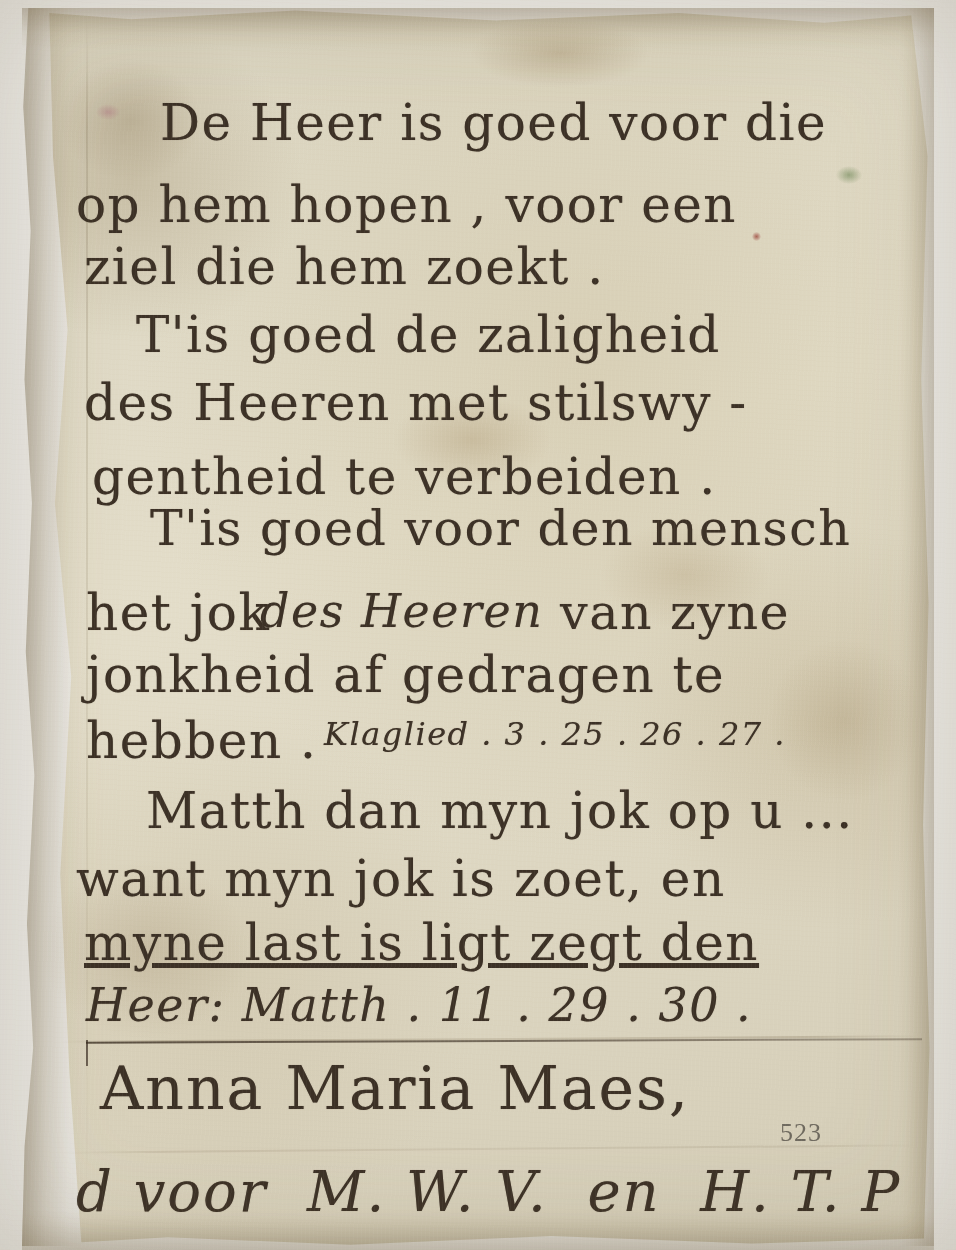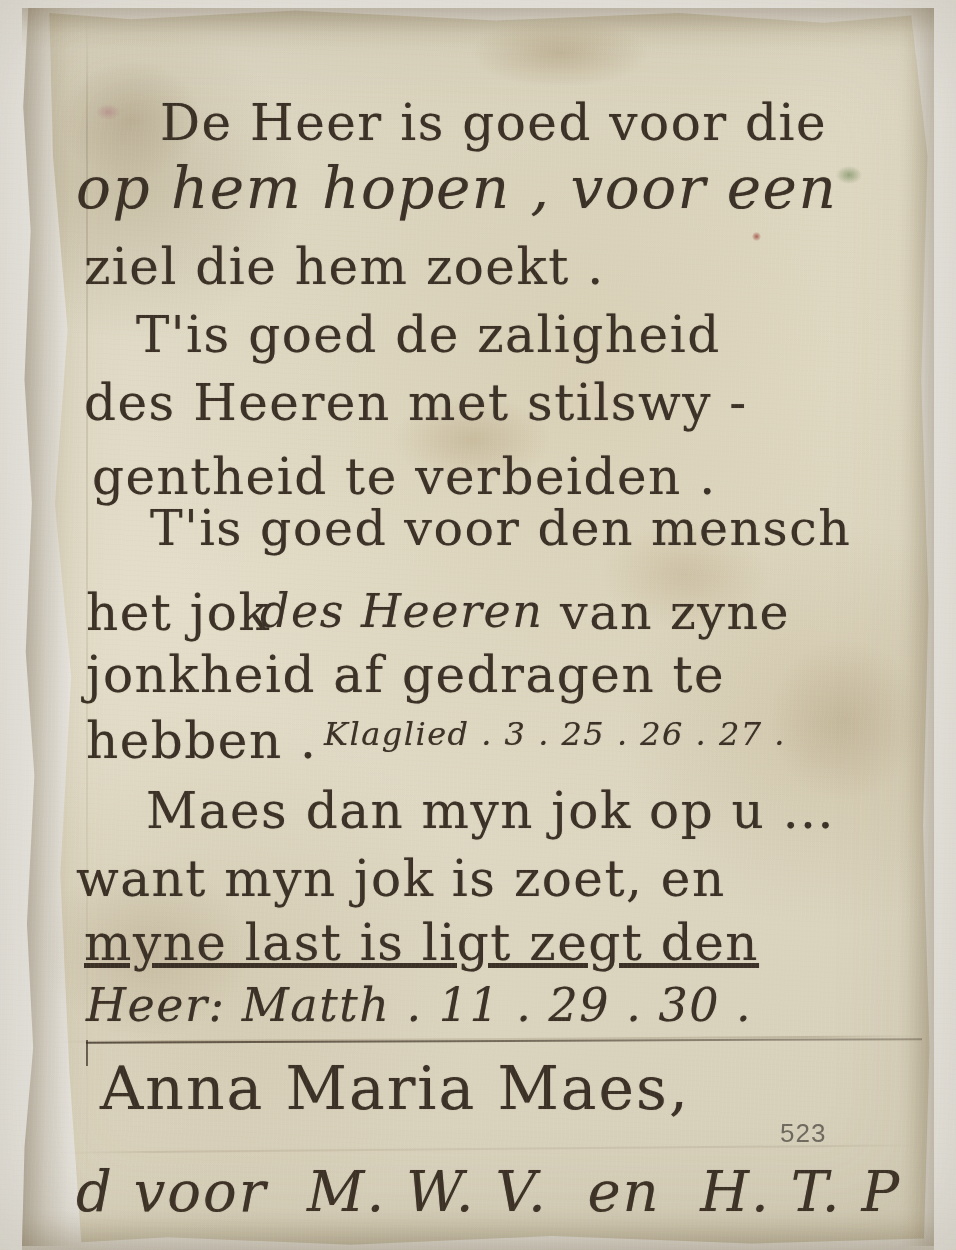--- a/index.html
+++ b/index.html
@@ -146,21 +146,21 @@
   .line.sig {
     font-size: 56px;
     letter-spacing: 2px;
   }
   .catalog-num {
     position: absolute;
     left: 780px;
     top: 1118px;
     font-size: 26px;
     color: #6f6a5f;
-    font-family: Liberation Sans, sans-serif;
+    font-family: Liberation Serif, serif;
     letter-spacing: 1px;
   }
 
   
   .fiber {
     position: absolute;
     inset: 0;
     pointer-events: none;
     opacity: .30;
     background-image:
@@ -199,33 +199,33 @@
 
   <div class="crease-v"></div>
   <div class="crease c1"></div>
   <div class="crease c2"></div>
 
   <div class="rule-ink"></div>
   <div class="rule-ink-tick"></div>
 
   <div class="body-text" id="body-text">
       <div class="line" style="left: 160px; top: 98px; font-size: 50px;">De Heer is goed voor die</div>
-      <div class="line" style="left: 76px; top: 159px; font-size: 58px; font-style: italic;">op hem hopen , voor een</div>
+      <div class="line" style="left: 76px; top: 180px; font-size: 50px;">op hem hopen , voor een</div>
       <div class="line" style="left: 84px; top: 242px; font-size: 50px;">ziel die hem zoekt .</div>
       <div class="line" style="left: 136px; top: 310px; font-size: 50px;">T'is goed de zaligheid</div>
       <div class="line" style="left: 84px; top: 378px; font-size: 50px;">des Heeren met stilswy -</div>
       <div class="line" style="left: 92px; top: 452px; font-size: 50px;">gentheid te verbeiden .</div>
       <div class="line" style="left: 150px; top: 504px; font-size: 49px;">T'is goed voor den mensch</div>
       <div class="line" style="left: 86px; top: 588px; font-size: 50px;">het jok</div>
       <div class="line ital" style="left: 260px; top: 588px; font-size: 46px;">des Heeren</div>
       <div class="line" style="left: 560px; top: 588px; font-size: 49px;">van zyne</div>
       <div class="line" style="left: 86px; top: 650px; font-size: 50px;">jonkheid af gedragen te</div>
       <div class="line" style="left: 86px; top: 716px; font-size: 50px;">hebben .</div>
       <div class="line ital" style="left: 324px; top: 718px; font-size: 32px;">Klaglied . 3 . 25 . 26 . 27 .</div>
-      <div class="line" style="left: 146px; top: 786px; font-size: 50px;">Maes dan myn jok op u ...</div>
+      <div class="line" style="left: 146px; top: 786px; font-size: 50px;">Matth dan myn jok op u ...</div>
       <div class="line" style="left: 76px; top: 854px; font-size: 50px;">want myn jok is zoet, en</div>
       <div class="line" style="left: 84px; top: 918px; font-size: 50px; text-decoration: underline;">myne last is ligt zegt den</div>
       <div class="line ital" style="left: 86px; top: 982px; font-size: 46px;">Heer: Matth . 11 . 29 . 30 .</div>
     </div>
   <div id="signature-block">
       <div class="line sig" style="left: 100px; top: 1058px; font-size: 60px;">Anna Maria Maes,</div>
       <div class="line ital sig" style="left: 76px; top: 1164px; font-size: 56px;">d voor  M. W. V.  en  H. T. P</div>
     </div>
 
   <div class="catalog-num">523</div>

